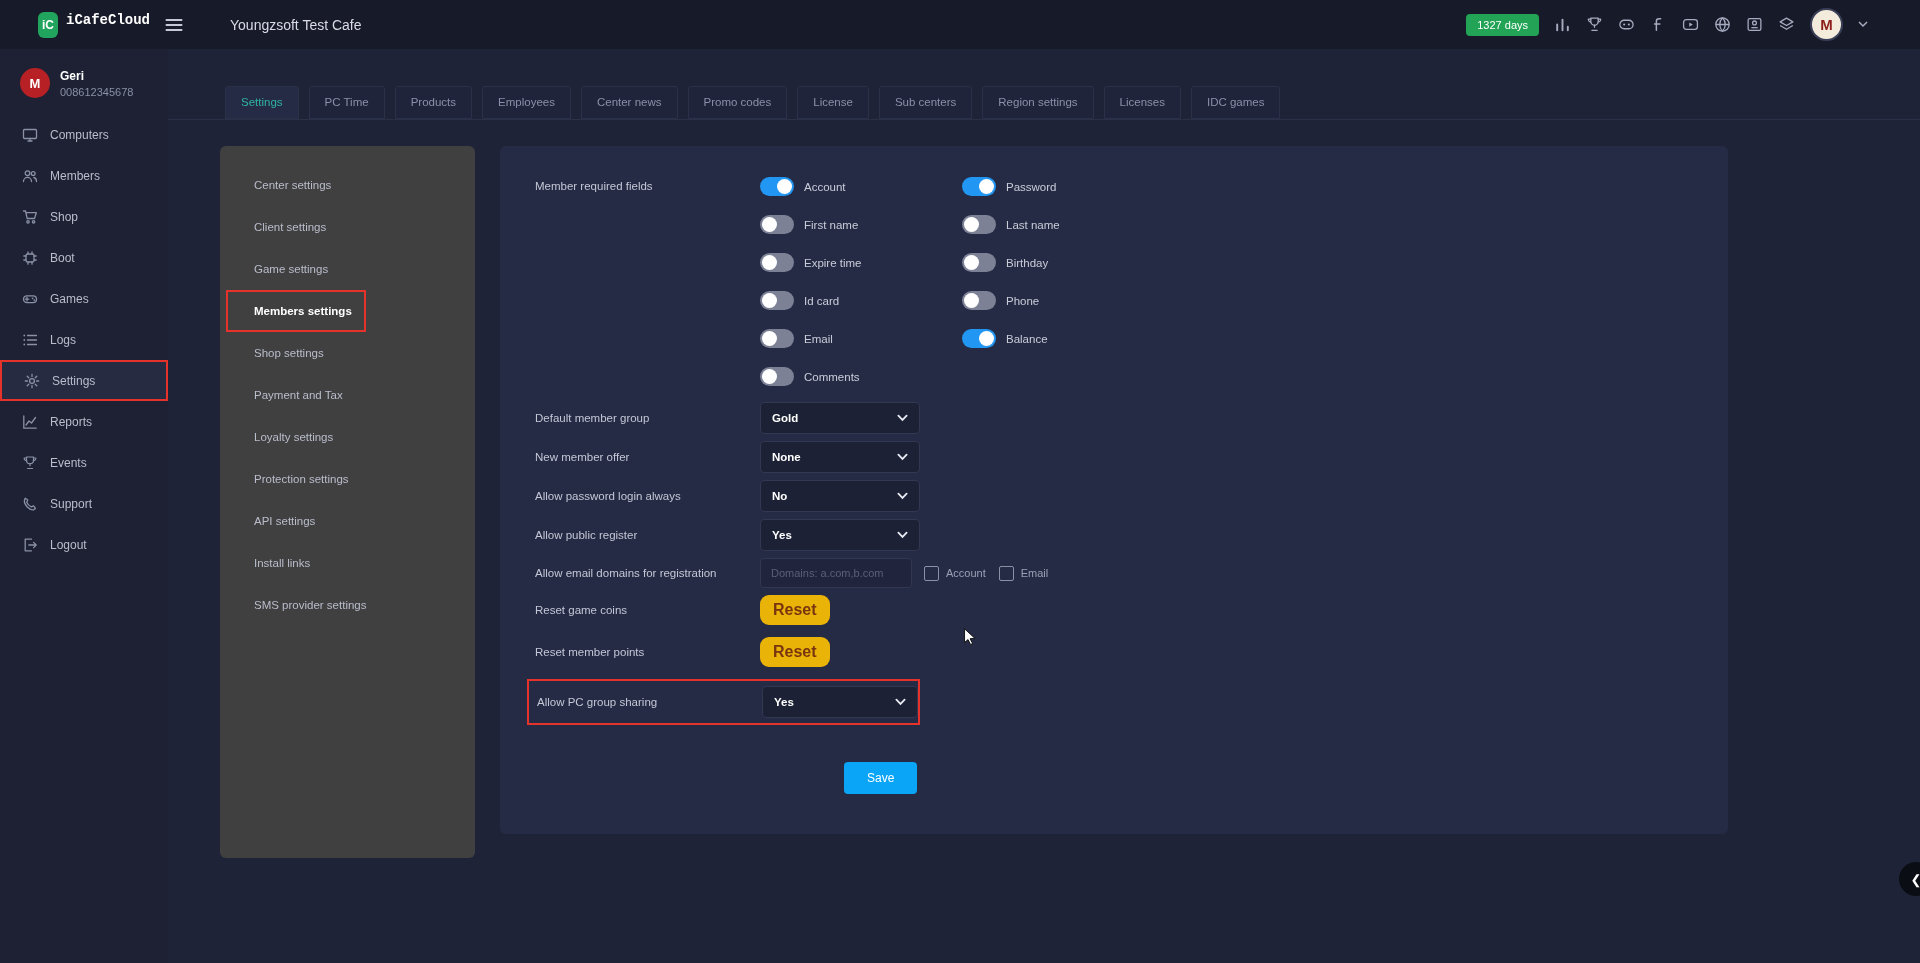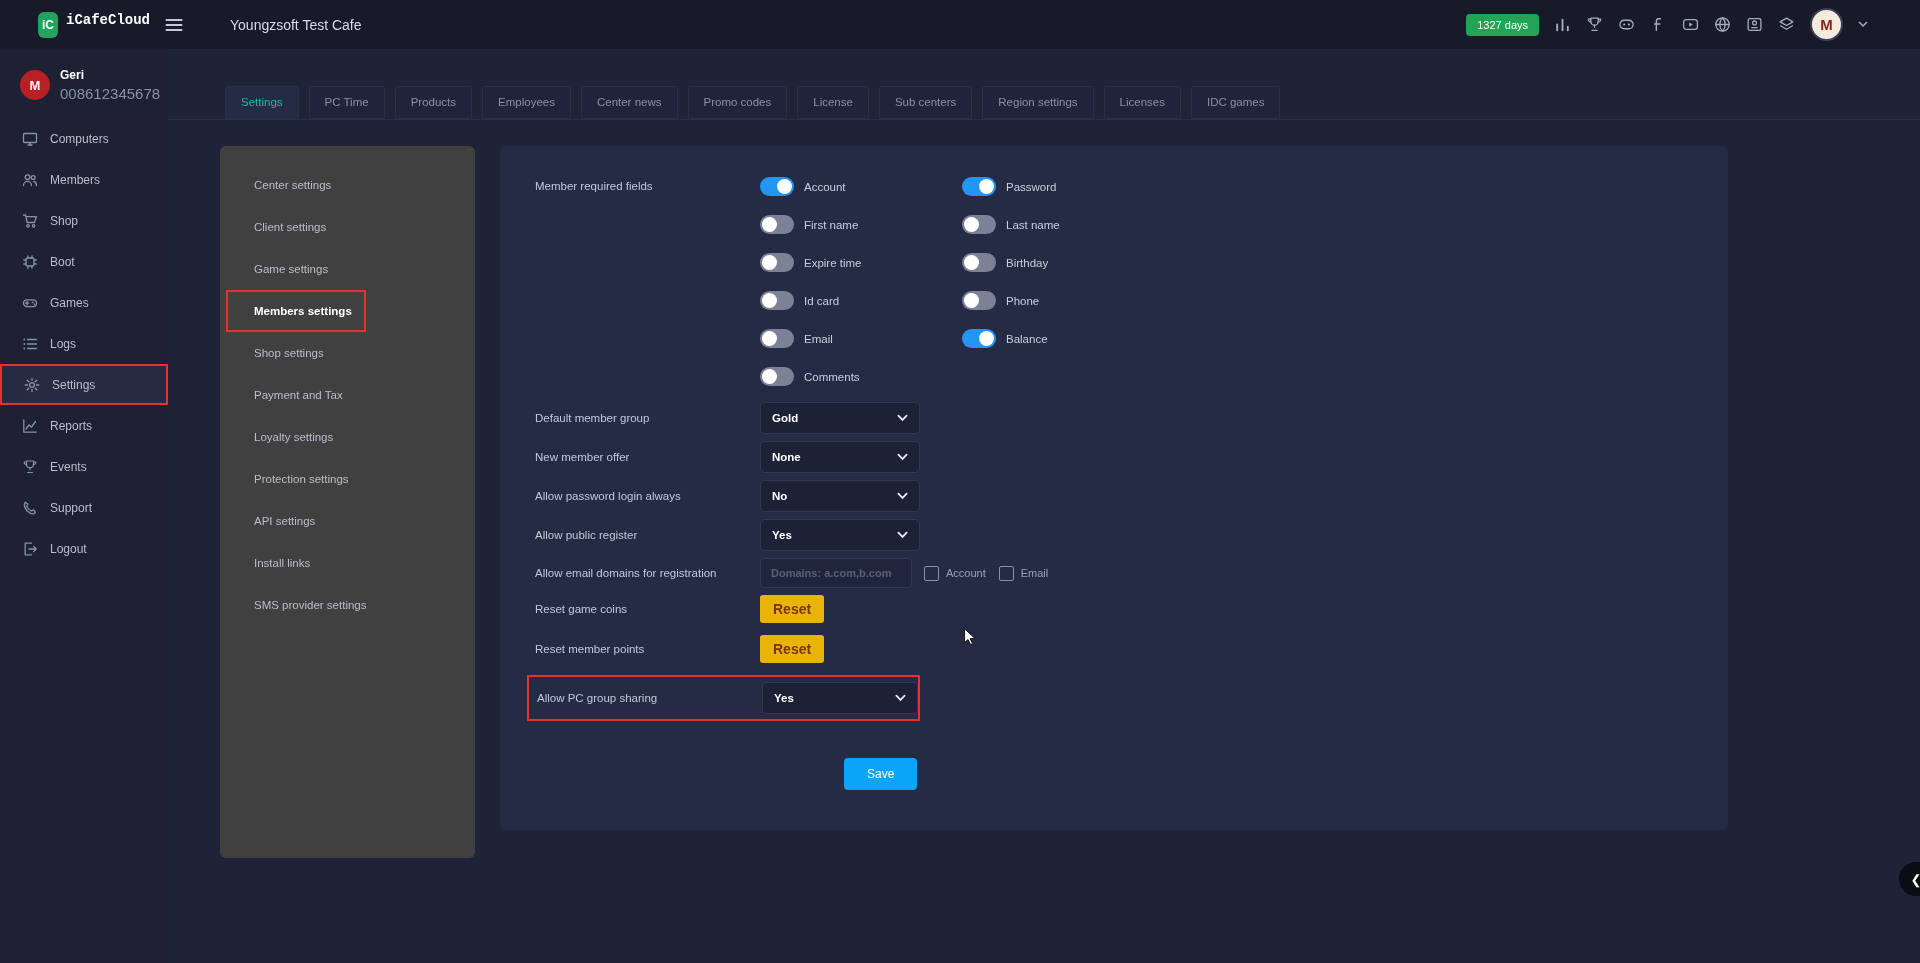--- a/index.html
+++ b/index.html
@@ -21,21 +21,21 @@
   .days-badge { background:#22a355; color:#fff; font-size:11px; padding:5px 11px; border-radius:4px; white-space:nowrap; }
   .tb-icon { width:17px; height:17px; color:#a6abc0; cursor:pointer; }
   .avatar { width:33px; height:33px; border-radius:50%; background:#f3ecdd; color:#8c1d18; display:flex; align-items:center; justify-content:center; font-weight:bold; font-size:15px; border:2px solid #3a3f58; cursor:pointer; }
   .chev-small { width:10px; height:7px; color:#a6abc0; cursor:pointer; }
 
   
   .sidebar { position:fixed; top:49px; left:0; width:168px; height:914px; background:#1e2133; z-index:10; }
   .user-block { display:flex; align-items:center; gap:10px; padding:19px 0 16px 20px; }
   .user-avatar { width:30px; height:30px; border-radius:50%; background:#b72025; color:#fff; font-weight:bold; font-size:13px; display:flex; align-items:center; justify-content:center; flex-shrink:0; }
   .user-name { font-size:12px; font-weight:bold; color:#fff; }
-  .user-id { font-size:15px; color:#8a90a5; margin-top:3px; }
+  .user-id { font-size:11px; color:#8a90a5; margin-top:3px; }
   .nav-item { display:flex; align-items:center; gap:12px; height:41px; padding-left:22px; color:#b9bdcc; font-size:12px; cursor:pointer; }
   .nav-item svg { width:16px; height:16px; color:#8a90a5; flex-shrink:0; }
   .nav-item.active { background:#272b41; border:2px solid #e5322a; }
 
   
   .main { margin-left:168px; padding-top:49px; }
   .tabs-wrap { padding:37px 20px 0 57px; border-bottom:1px solid #2b3049; }
   .tabs { display:flex; gap:10px; }
   .tab { padding:9px 15px 10px; font-size:11.5px; color:#8a90a8; background:#20243a; border:1px solid #2b3049; border-radius:3px 3px 0 0; cursor:pointer; white-space:nowrap; }
   .tab.active { color:#2db3a0; background:#262b45; }
@@ -56,28 +56,28 @@
   .toggle { width:34px; height:19px; border-radius:10px; background:#7c8196; position:relative; cursor:pointer; flex-shrink:0; }
   .toggle .knob { position:absolute; top:2px; left:2px; width:15px; height:15px; border-radius:50%; background:#fff; }
   .toggle.on { background:#2196f3; }
   .toggle.on .knob { left:17px; }
   .toggle-label { font-size:11.5px; color:#c9cdda; }
 
   .select { width:160px; height:32px; background:#1d2135; border:1px solid #323752; border-radius:4px; display:flex; align-items:center; justify-content:space-between; padding:0 11px; font-size:11.5px; font-weight:bold; color:#fff; cursor:pointer; margin-left:8px; }
   .select .chev { width:11px; height:8px; color:#e8eaf2; }
   .select-row { height:32px; margin-bottom:7px; }
 
-  .text-input { width:152px; height:30px; background:#20243c; border:1px solid #323752; border-radius:4px; padding:0 10px; font-size:11px; color:#dfe2ec; margin-left:8px; outline:none; font-family:"Liberation Sans", sans-serif;font-weight:bold; }
+  .text-input { width:152px; height:30px; background:#20243c; border:1px solid #323752; border-radius:4px; padding:0 10px; font-size:11px; color:#dfe2ec; margin-left:8px; outline:none; font-family:"Liberation Sans", sans-serif; }
   .text-input::placeholder { color:#596078; }
   .checkbox-group { display:flex; align-items:center; gap:7px; margin-left:12px; }
   .checkbox { width:15px; height:15px; border:1px solid #8a90a5; border-radius:2px; background:transparent; cursor:pointer; flex-shrink:0; }
   .checkbox-label { font-size:11px; color:#9aa0b5; margin-right:6px; }
 
   .reset-row { margin-top:4px; margin-bottom:12px; }
-  .btn-warning { background:#eab308; color:#78350f; font-size:14px; font-weight:bold; padding:6px 13px; border:none; border-radius:3px; cursor:pointer; margin-left:8px; font-family:"Liberation Sans", sans-serif; }
+  .btn-warning { background:#eab308; color:#78350f; font-size:16px; font-weight:bold; padding:6px 13px; border:none; border-radius:9px; cursor:pointer; margin-left:8px; font-family:"Liberation Sans", sans-serif; }
 
   .form-row.highlighted { border:2px solid #e5322a; width:393px; margin-left:-8px; padding:5px 0 5px 8px; margin-top:6px; }
 
   .btn-save { background:#0ba5f7; color:#fff; font-size:12px; padding:9px 23px; border:none; border-radius:4px; cursor:pointer; margin:30px 0 0 309px; font-family:"Liberation Sans", sans-serif; }
 
   .edge-fab { position:fixed; right:-13px; top:862px; width:34px; height:34px; border-radius:50%; background:#0b0d14; color:#fff; display:flex; align-items:center; justify-content:center; font-size:13px; z-index:30; cursor:pointer; }
 
   .cursor { position:fixed; left:962px; top:628px; width:17px; height:17px; z-index:40; pointer-events:none; }
 
   svg { display:block; }

